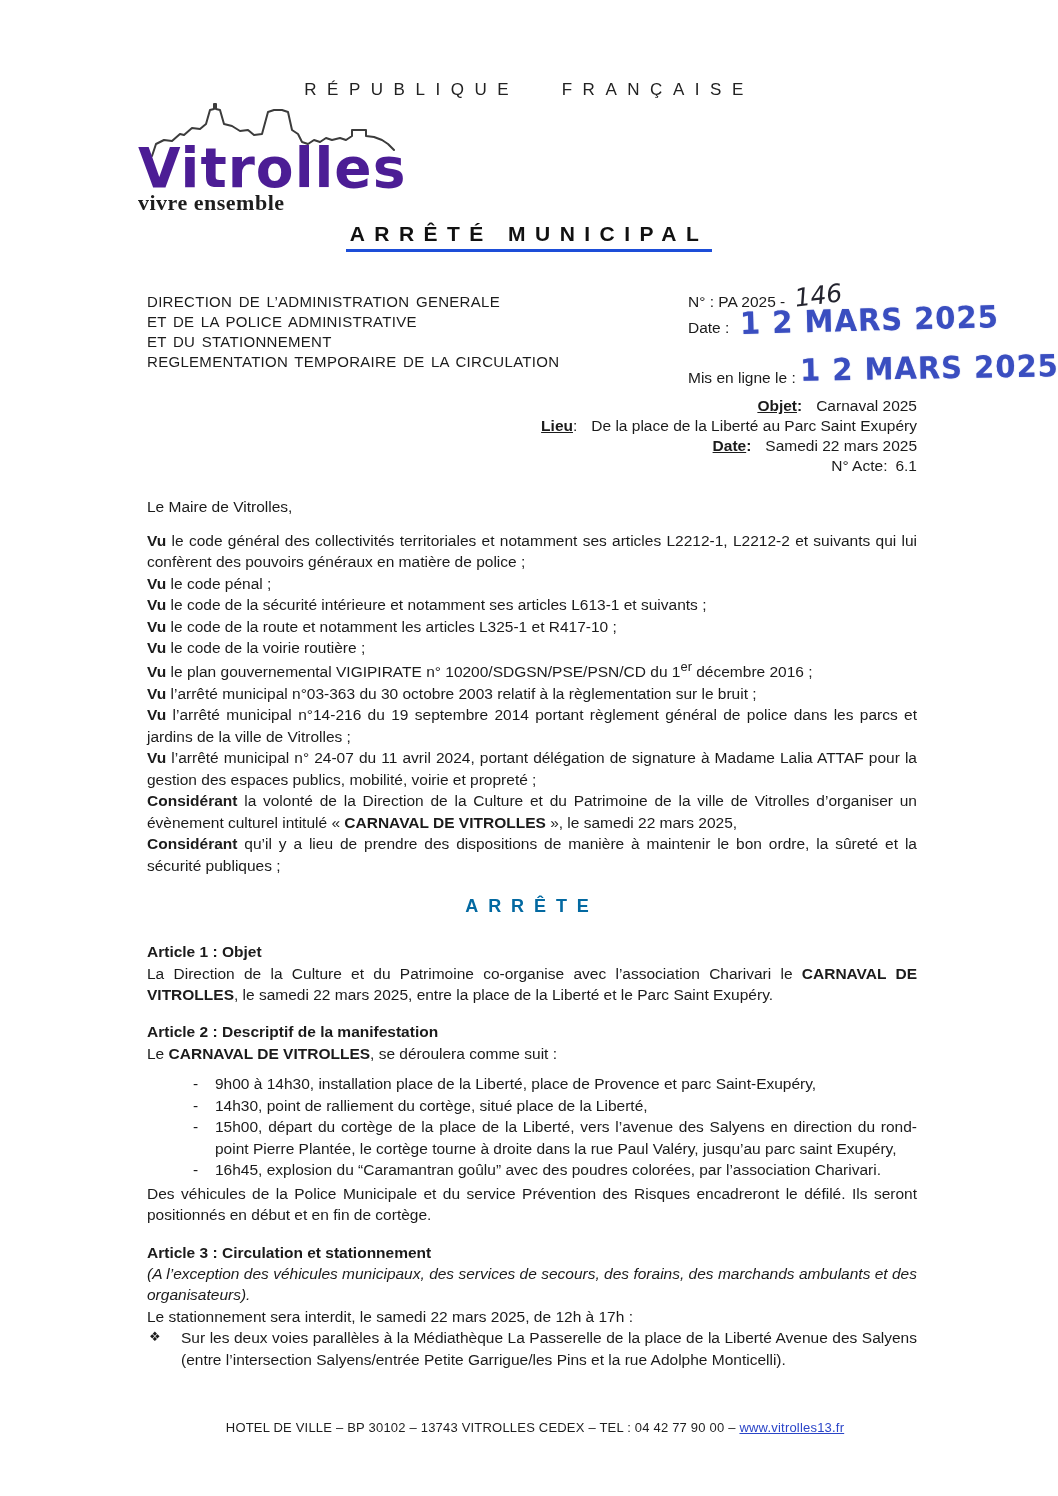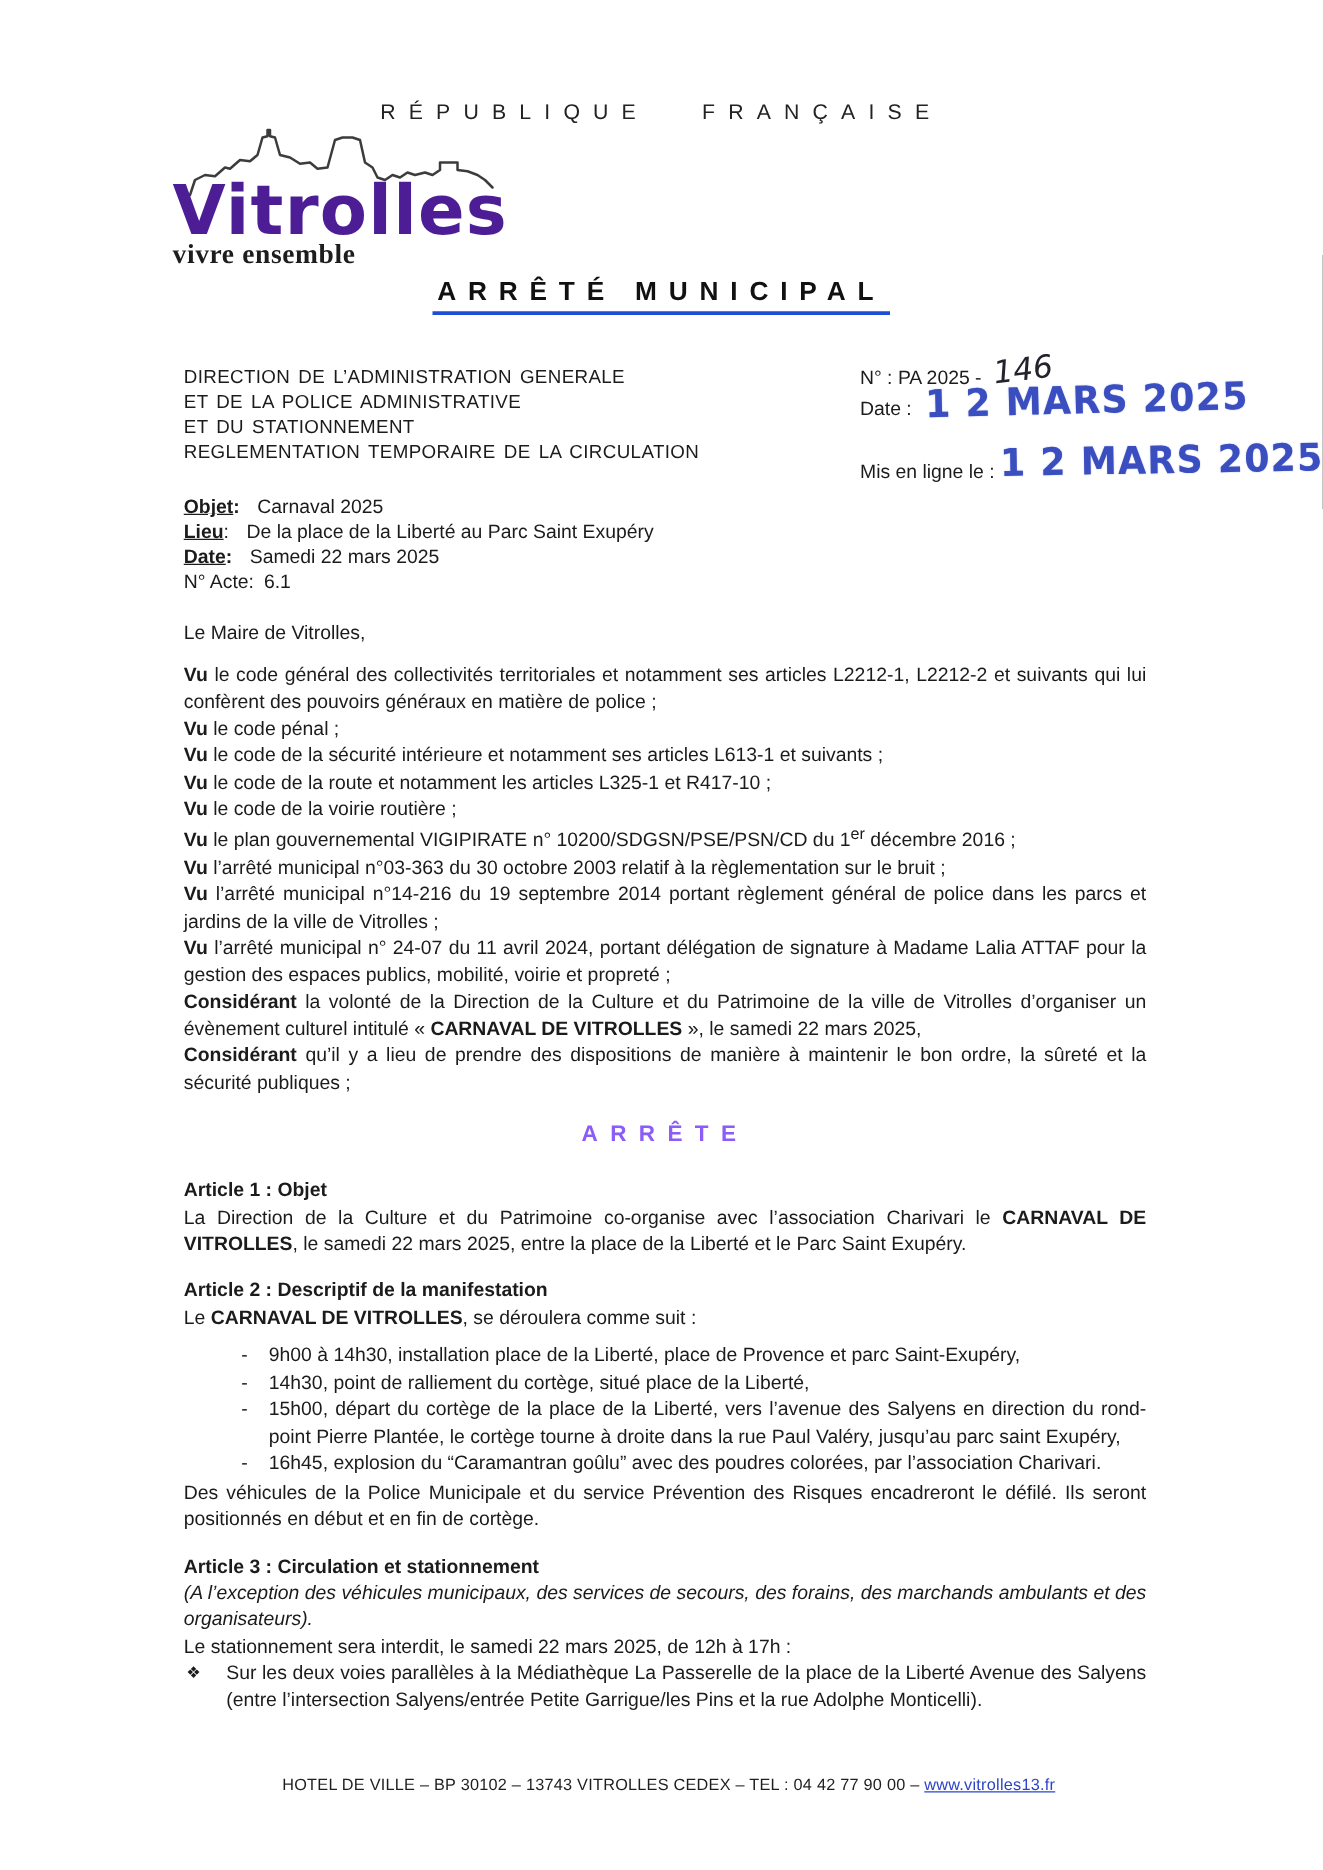--- a/index.html
+++ b/index.html
@@ -91,41 +91,41 @@
     letter-spacing:1px;
     white-space:nowrap;
     transform:rotate(-1.5deg) scaleY(1.05);
     text-shadow:0 0 1px rgba(58,78,192,0.55);
   }
   .stamp1{left:52px;top:22px;}
   .stamp2{left:112px;top:70px;transform:rotate(-1deg) scaleY(1.05);}
 
   
   .subject{margin-top:24px;font-size:15.5px;line-height:1.28;}
-  .subject .row{margin:0;}
+  .subject .row{margin:0;text-align:right;}
   .lbl{font-weight:bold;text-decoration:underline;}
   .lbl-plain{font-weight:normal;text-decoration:none;}
   .sep{font-weight:bold;}
   .sep-plain{font-weight:normal;}
   .subject .val{margin-left:14px;}
   .subject .val-tight{margin-left:8px;}
 
   .maire{margin:22px 0 0 0;font-size:15.5px;}
 
   
   .recitals{margin-top:14px;font-size:15.5px;line-height:1.385;text-align:justify;}
   .recitals p{margin:0;}
 
   .arrete-heading{
     text-align:center;
     font-weight:bold;
     font-size:18px;
     letter-spacing:0.55em;
     margin-top:20px;
-    color:#8b5cf6;
+    color:#0369a1;
   }
 
   
   .art{font-size:15.5px;line-height:1.385;}
   .art-head{font-weight:bold;margin:0;}
   .just{text-align:justify;margin:0;}
   .a1{margin-top:24px;}
   .a2{margin-top:16px;}
   .a3{margin-top:8px;}
   .italic-note{font-style:italic;}

